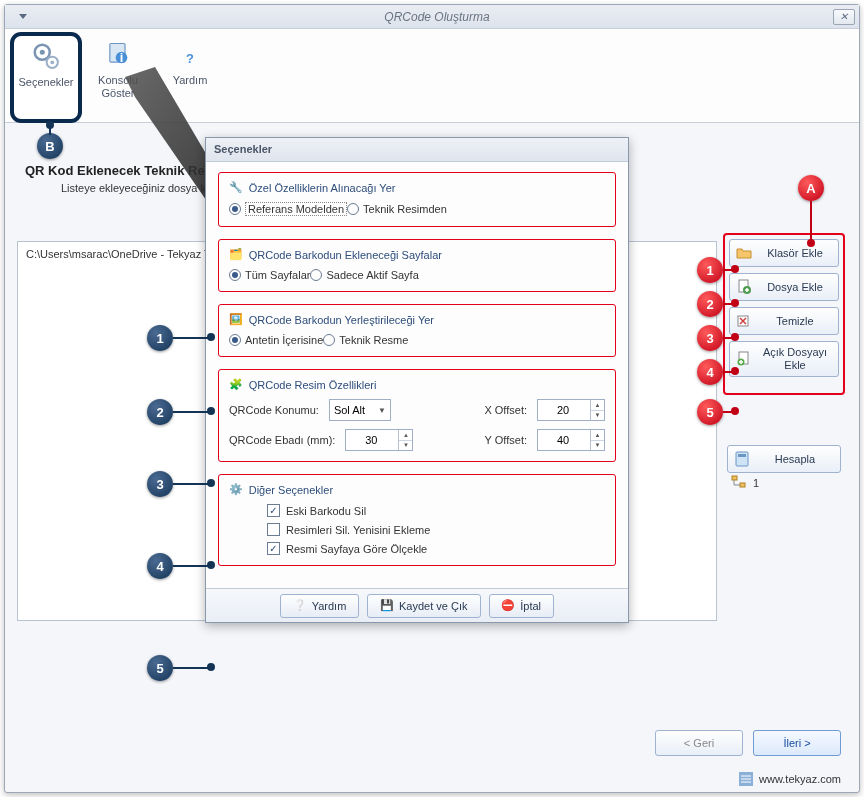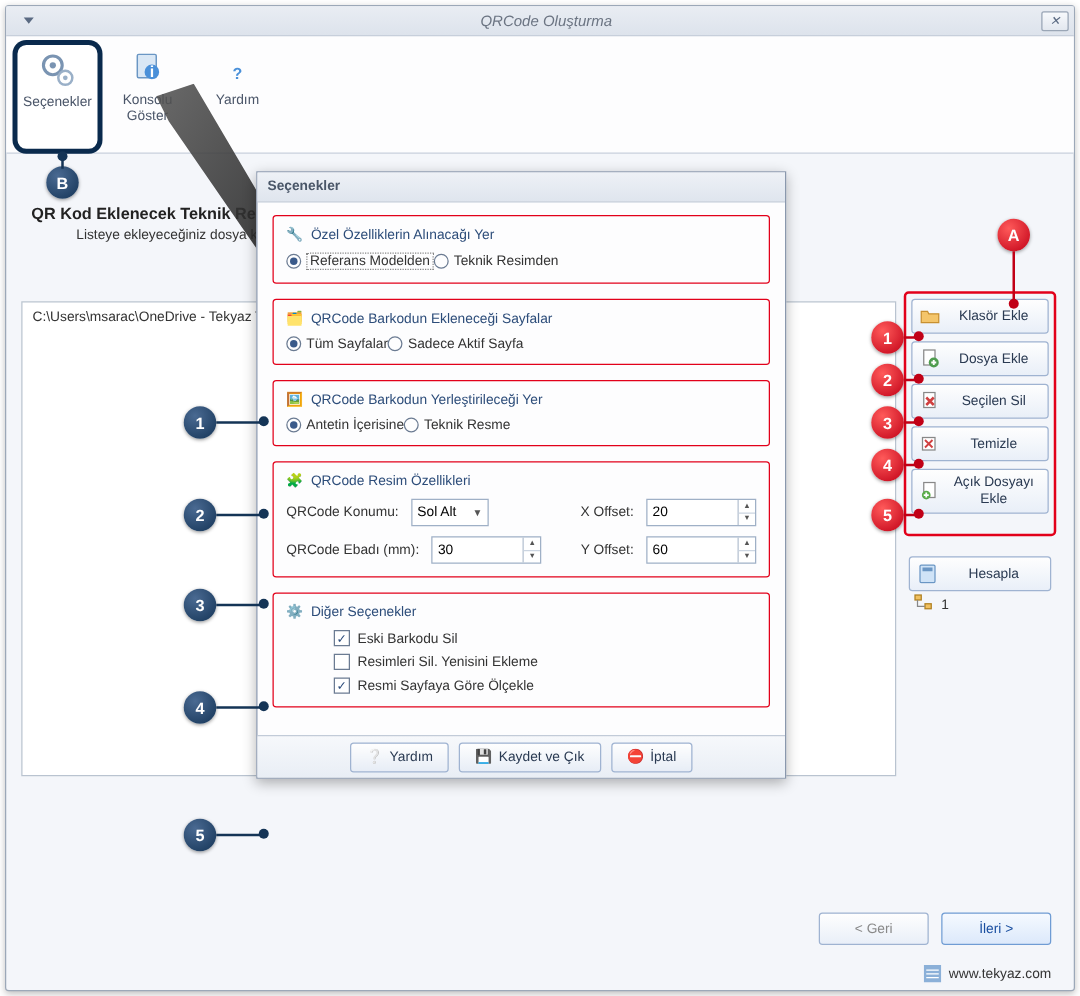--- a/index.html
+++ b/index.html
@@ -47,21 +47,21 @@
   .radio-row { display:flex; justify-content:flex-start; color:#333;}
   .radio-item { display:flex; align-items:center; gap:4px; cursor:pointer;}
   .radio { width:12px;height:12px;border:1px solid #6b7b92;border-radius:50%;display:inline-flex;align-items:center;justify-content:center;}
   .radio.checked::after{content:"";width:6px;height:6px;background:#3a5a8a;border-radius:50%;}
   .radio-item.boxed .rlabel{ border:1px dotted #888; padding:0 2px;}
   .form-row { display:flex; align-items:center; gap:10px; margin-top:8px;}
   .form-row label{ color:#333; }
   .combo, .spinner { height:22px; border:1px solid #9fb0c6; background:#fff; display:flex; align-items:center; padding:0 4px; position:relative;}
   .combo { width:62px; justify-content:space-between;}
   .combo .caret{ font-size:8px; color:#555;}
-  .spinner { width:88px; justify-content:flex-start;}
+  .spinner { width:68px; justify-content:center;}
   .spinner .spin-btns{ position:absolute; right:0; top:0; bottom:0; width:14px; border-left:1px solid #b5c1d1; display:flex; flex-direction:column;}
   .spin-btns div{flex:1;display:flex;align-items:center;justify-content:center;font-size:6px;color:#555;border-bottom:1px solid #ccd5e1;}
   .spin-btns div:last-child{border-bottom:none;}
   .check-row{ display:flex; align-items:center; gap:6px; margin-top:6px; color:#333; cursor:pointer;padding-left:38px;}
   .checkbox{ width:13px;height:13px;border:1px solid #6b7b92;background:#fff;display:inline-flex;align-items:center;justify-content:center;font-size:10px;color:#2a4a7a;}
   .checkbox.checked::after{content:"✓";}
   .popup-footer{ height:34px; border-top:1px solid #c2cbd8; background:linear-gradient(#f6f8fb,#e9eef5); display:flex; align-items:center; justify-content:center; gap:8px;}
   .btn { height:24px; padding:0 12px; border:1px solid #9fb3d1; border-radius:3px; background:linear-gradient(#fefefe,#e7edf6); display:flex; align-items:center; gap:5px; cursor:pointer; color:#2a3a52;}
 
   
@@ -153,29 +153,20 @@
               <rect x="3" y="1" width="9" height="12" fill="#fff" stroke="#888"></rect>
               <circle cx="11" cy="11" r="4" fill="#4f9c4f"></circle>
               <path d="M11 9v4M9 11h4" stroke="#fff" stroke-width="1.5"></path>
             </svg>
           </span>
         <span class="sb-label">Dosya Ekle</span>
       </div>
       <div class="sb">
         <span class="sb-icon">
             <svg class="ic" viewBox="0 0 16 16">
-              <rect x="3" y="1" width="9" height="12" fill="#fff" stroke="#888"></rect>
-              <path d="M5 5l6 6M11 5l-6 6" stroke="#d04040" stroke-width="2"></path>
-            </svg>
-          </span>
-        <span class="sb-label">Seçilen Sil</span>
-      </div>
-      <div class="sb">
-        <span class="sb-icon">
-            <svg class="ic" viewBox="0 0 16 16">
               <rect x="2" y="3" width="10" height="10" fill="#fff" stroke="#888"></rect>
               <path d="M4 5l6 6M10 5l-6 6" stroke="#d04040" stroke-width="1.5"></path>
             </svg>
           </span>
         <span class="sb-label">Temizle</span>
       </div>
       <div class="sb tall">
         <span class="sb-icon">
             <svg class="ic" viewBox="0 0 16 16">
               <rect x="3" y="1" width="9" height="12" fill="#fff" stroke="#888"></rect>
@@ -313,21 +304,21 @@
           <label>QRCode Ebadı (mm):</label>
           <div class="spinner">
               <span style="padding-right:16px;">30</span>
               <div class="spin-btns">
                 <div>▲</div>
                 <div>▼</div>
               </div>
             </div>
           <label style="margin-left:auto;">Y Offset:</label>
           <div class="spinner">
-              <span style="padding-right:16px;">60</span>
+              <span style="padding-right:16px;">40</span>
               <div class="spin-btns">
                 <div>▲</div>
                 <div>▼</div>
               </div>
             </div>
         </div>
       </div>
 
       <div class="group">
         <div class="group-title">

